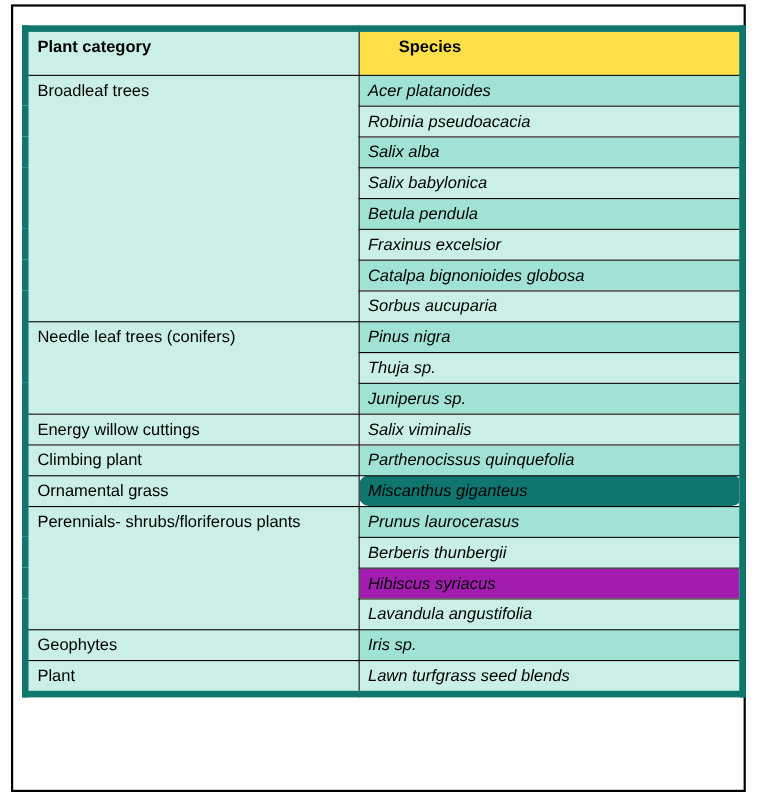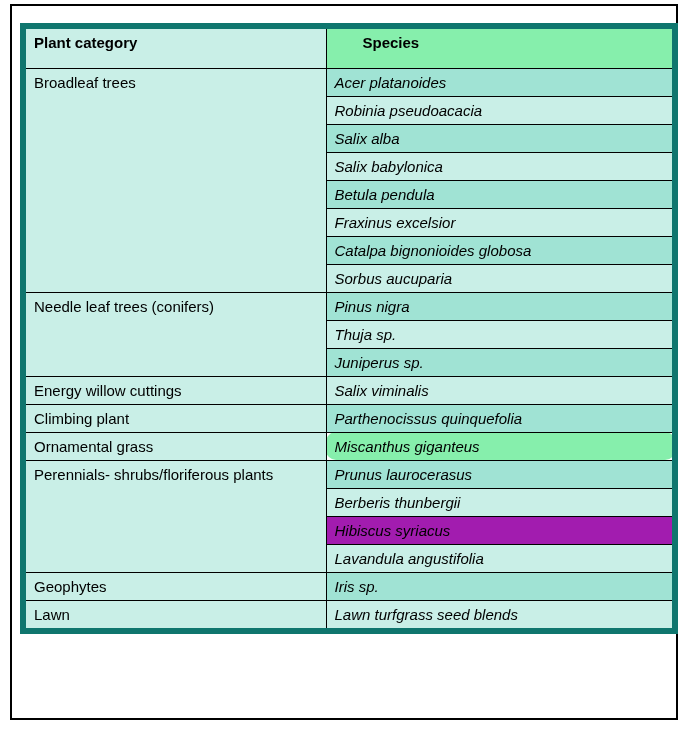--- a/index.html
+++ b/index.html
@@ -64,21 +64,21 @@
 <div class="page-frame"></div>
 
 <table class="plant-table">
   <colgroup>
     <col class="c-category">
     <col class="c-species">
   </colgroup>
   <thead>
     <tr class="header-row">
       <th style="background: rgb(201, 239, 231);">Plant category</th>
-      <th style="background: #86efac; padding-left: 36px;">Species</th>
+      <th style="background: #fde047; padding-left: 36px;">Species</th>
     </tr>
   </thead>
   <tbody>
       <tr>
         <td class="category-cell" rowspan="8" style="background: rgb(201, 239, 231);">Broadleaf trees</td>
         <td class="species-cell" style="background: rgb(160, 227, 212);">Acer platanoides</td>
       </tr>
       <tr>
         <td class="species-cell" style="background: rgb(201, 239, 231);">Robinia pseudoacacia</td>
       </tr>
@@ -113,37 +113,37 @@
       <tr>
         <td class="category-cell" rowspan="1" style="background: rgb(201, 239, 231);">Energy willow cuttings</td>
         <td class="species-cell" style="background: rgb(201, 239, 231);">Salix viminalis</td>
       </tr>
       <tr>
         <td class="category-cell" rowspan="1" style="background: rgb(201, 239, 231);">Climbing plant</td>
         <td class="species-cell" style="background: rgb(160, 227, 212);">Parthenocissus quinquefolia</td>
       </tr>
       <tr>
         <td class="category-cell" rowspan="1" style="background: rgb(201, 239, 231);">Ornamental grass</td>
-        <td class="species-cell" style="background: #86efac; border-radius: 10px;">Miscanthus giganteus</td>
+        <td class="species-cell" style="background: #0f766e; border-radius: 10px;">Miscanthus giganteus</td>
       </tr>
       <tr>
         <td class="category-cell" rowspan="4" style="background: rgb(201, 239, 231);">Perennials- shrubs/floriferous plants</td>
         <td class="species-cell" style="background: rgb(160, 227, 212);">Prunus laurocerasus</td>
       </tr>
       <tr>
         <td class="species-cell" style="background: rgb(201, 239, 231);">Berberis thunbergii</td>
       </tr>
       <tr>
         <td class="species-cell" style="background: #a21caf;">Hibiscus syriacus</td>
       </tr>
       <tr>
         <td class="species-cell" style="background: rgb(201, 239, 231);">Lavandula angustifolia</td>
       </tr>
       <tr>
         <td class="category-cell" rowspan="1" style="background: rgb(201, 239, 231);">Geophytes</td>
         <td class="species-cell" style="background: rgb(160, 227, 212);">Iris sp.</td>
       </tr>
       <tr>
-        <td class="category-cell" rowspan="1" style="background: rgb(201, 239, 231);">Lawn</td>
+        <td class="category-cell" rowspan="1" style="background: rgb(201, 239, 231);">Plant</td>
         <td class="species-cell" style="background: rgb(201, 239, 231);">Lawn turfgrass seed blends</td>
       </tr>
     </tbody>
 </table>
 
 </body></html>

